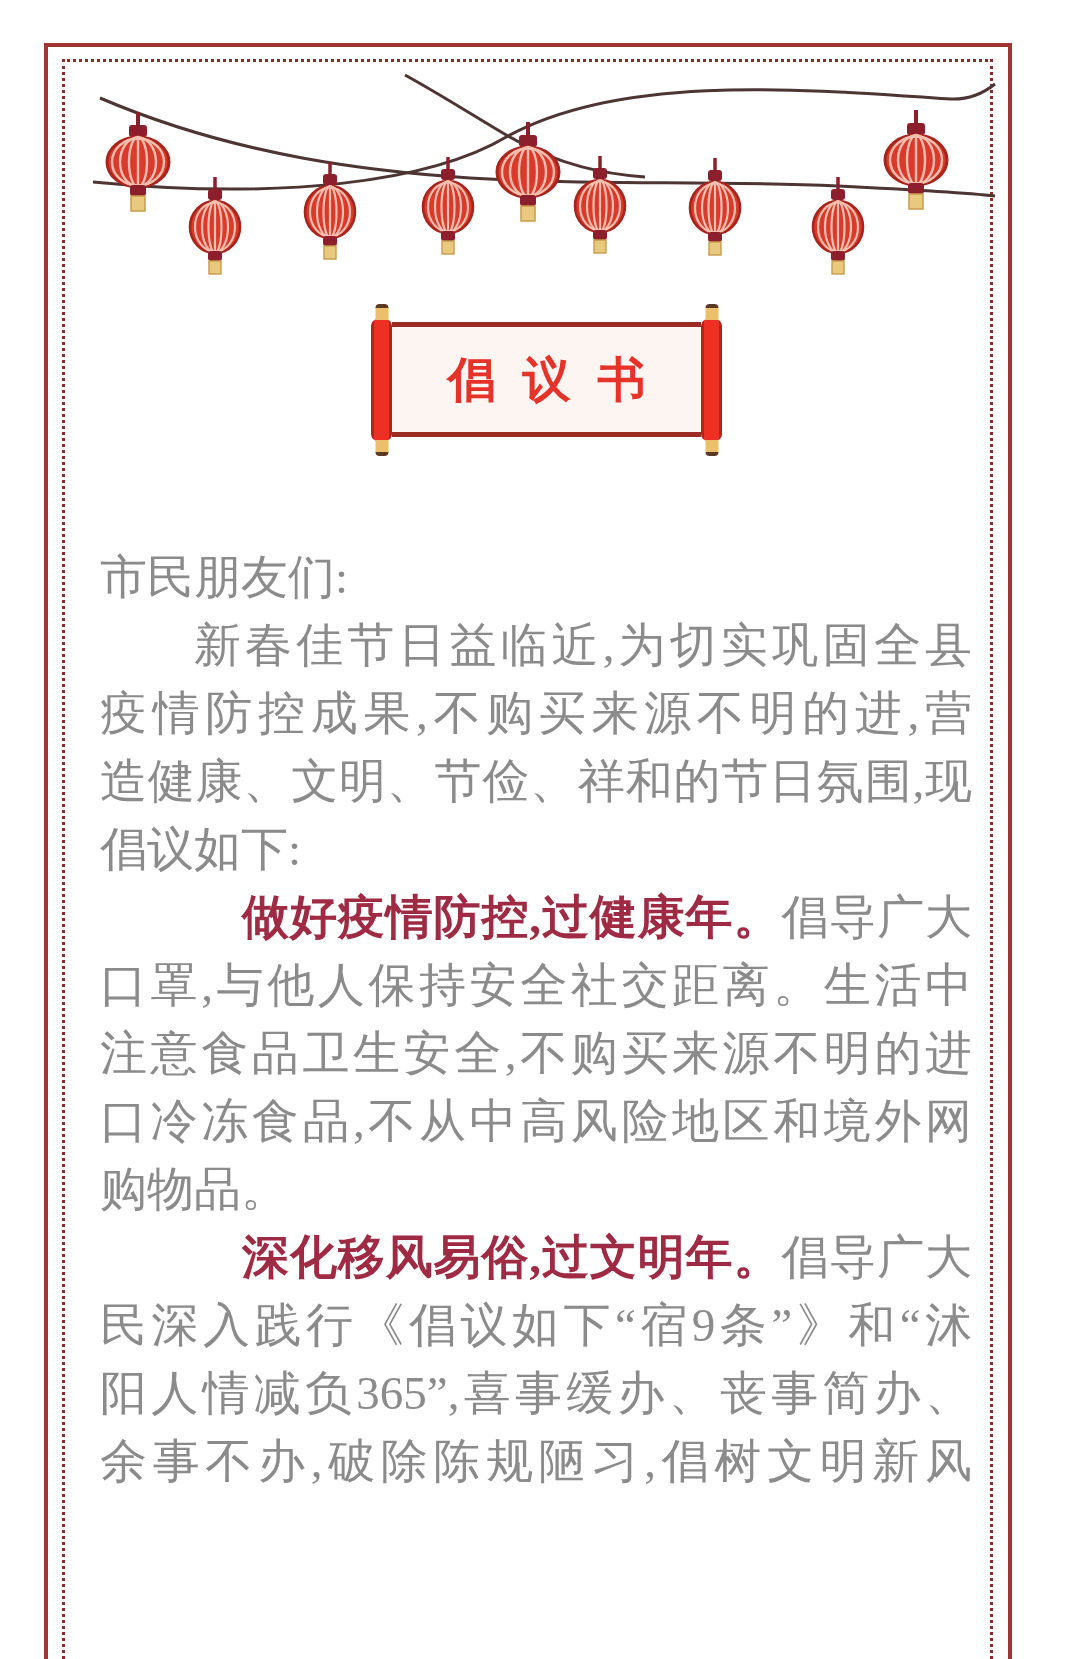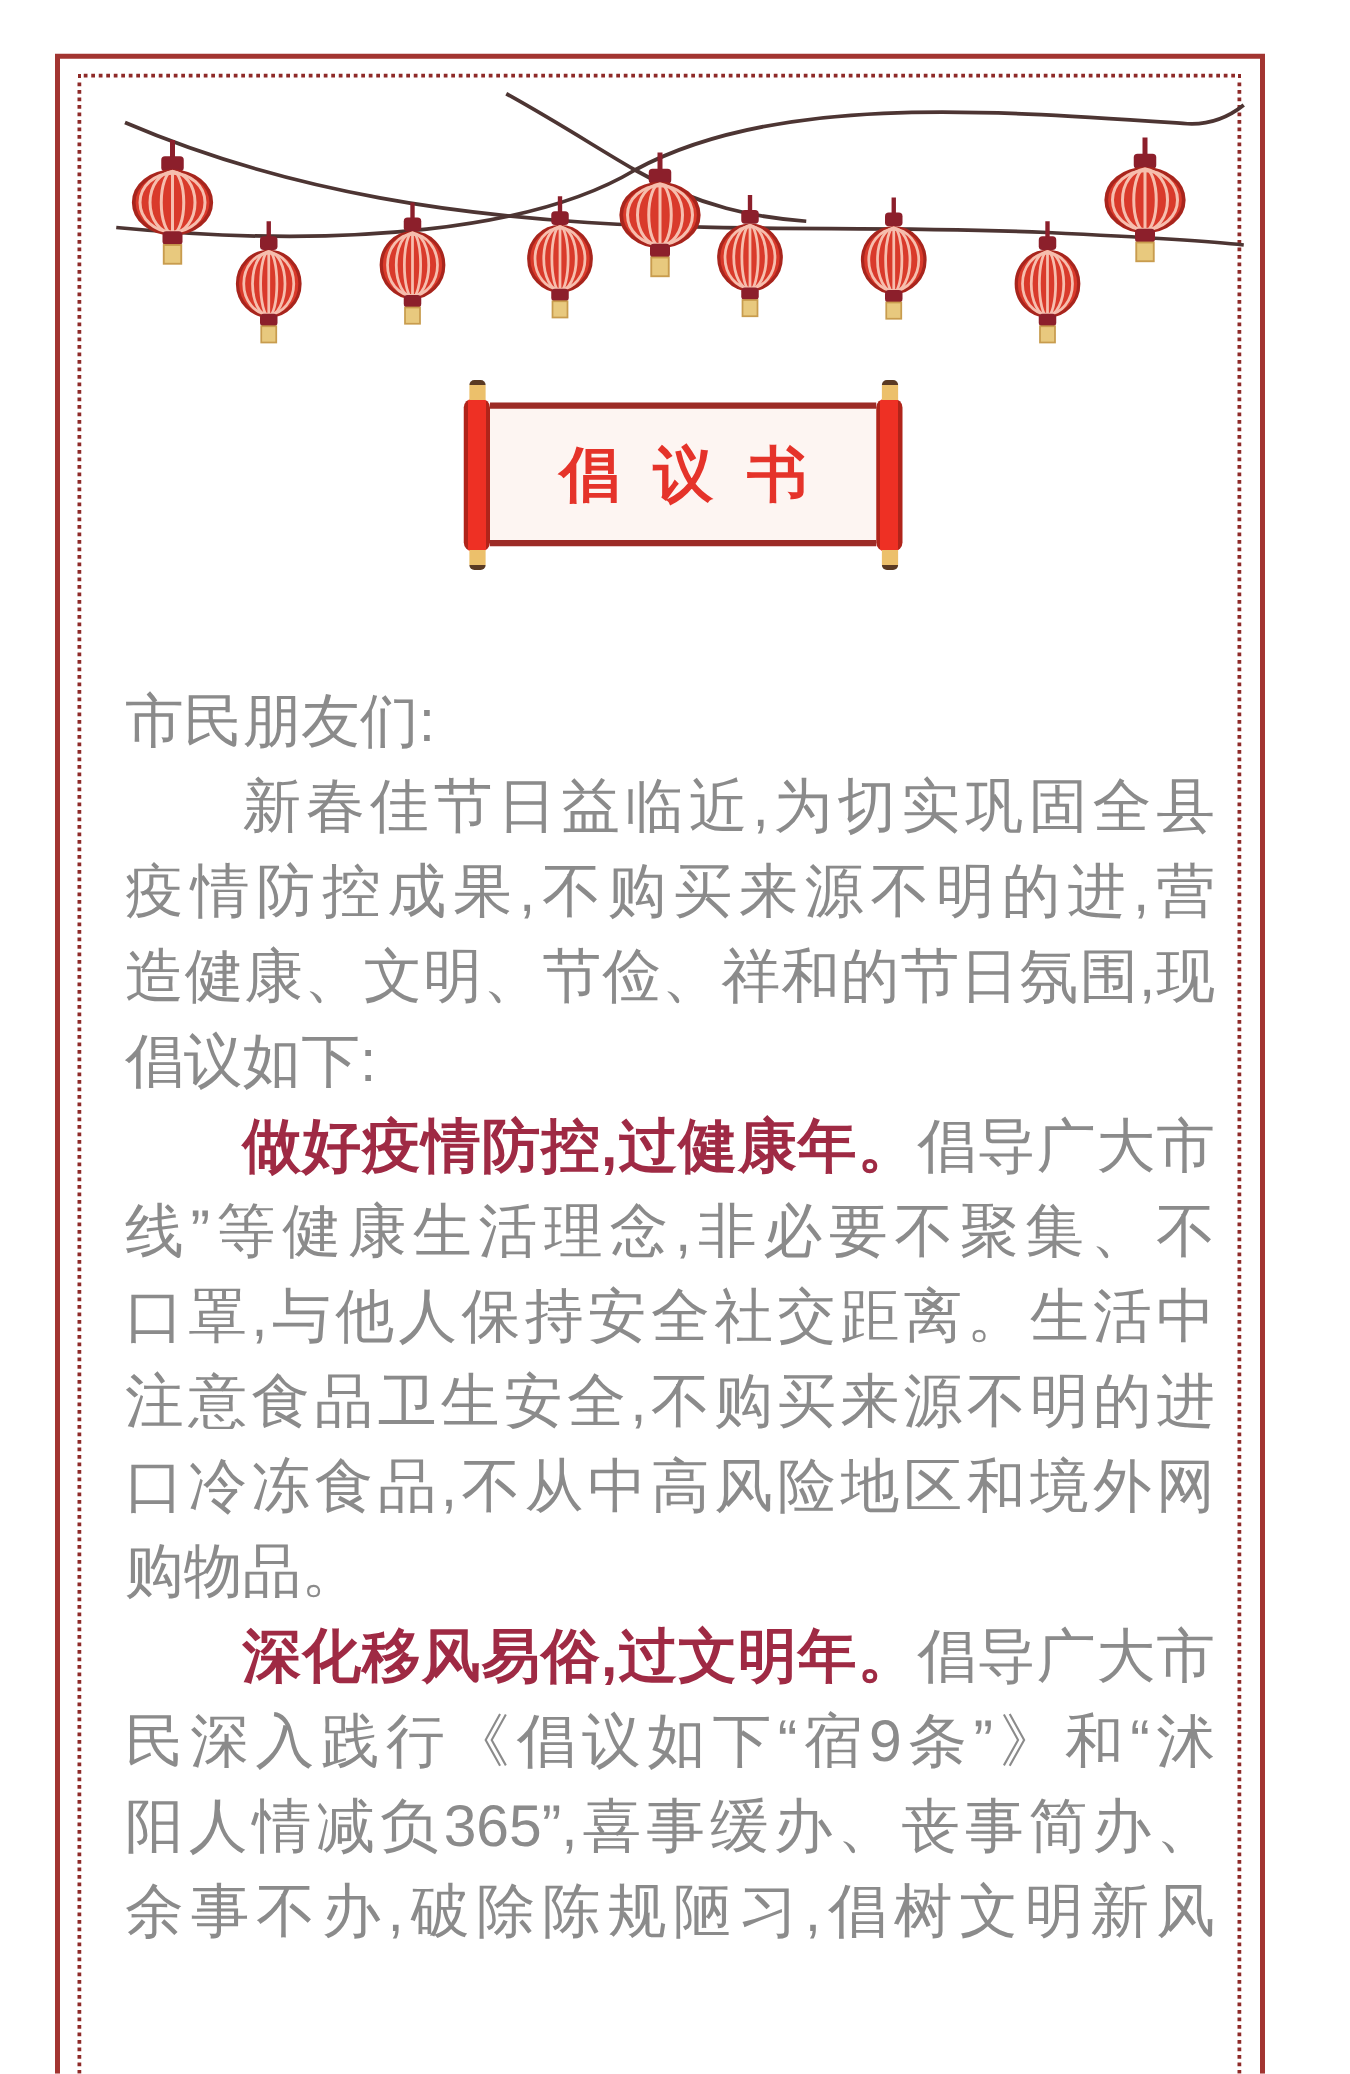--- a/index.html
+++ b/index.html
@@ -54,25 +54,25 @@
     letter-spacing:27px; margin-right:-27px; white-space:nowrap;
   }
 
   
   .letter {
     position:absolute; left:100px; top:543px; width:872px; height:1116px;
     overflow:hidden; font-size:47px; color:var(--text-gray);
   }
   .line {
     height:68px; line-height:68px; overflow:hidden;
-    text-align:justify; text-align-last:justify; text-justify:inter-character;
+    text-align:justify; text-align-last:justify; text-justify:inter-character;font-family:Liberation Serif, serif;
   }
   .line.end { text-align-last:left; }
   .line.indent { padding-left:94px; }
-  .lead { color:var(--accent-red); font-weight:bold; }
+  .lead { color:var(--accent-red); font-weight:bold;margin-left:48px; }
 </style>
 </head>
 <body>
 
 <div class="page">
   <div class="frame-solid"></div>
   <div class="frame-dotted"></div>
 
   <svg class="garland" viewBox="0 0 1080 320" aria-hidden="true">
     <defs>
@@ -129,21 +129,20 @@
     </div>
   </div>
 
   <div class="letter">
       <div class="line end"><span>市民朋友们:</span></div>
       <div class="line indent"><span>新春佳节日益临近,为切实巩固全县</span></div>
       <div class="line"><span>疫情防控成果,不购买来源不明的进,营</span></div>
       <div class="line"><span>造健康、文明、节俭、祥和的节日氛围,现</span></div>
       <div class="line end"><span>倡议如下:</span></div>
       <div class="line indent"><b class="lead">做好疫情防控,过健康年。</b><span>倡导广大市</span></div>
-      <div class="line"><span>线”等健康生活理念,非必要不聚集、不</span></div>
       <div class="line"><span>口罩,与他人保持安全社交距离。生活中</span></div>
       <div class="line"><span>注意食品卫生安全,不购买来源不明的进</span></div>
       <div class="line"><span>口冷冻食品,不从中高风险地区和境外网</span></div>
       <div class="line end"><span>购物品。</span></div>
       <div class="line indent"><b class="lead">深化移风易俗,过文明年。</b><span>倡导广大市</span></div>
       <div class="line"><span>民深入践行《倡议如下“宿9条”》和“沭</span></div>
       <div class="line"><span>阳人情减负365”,喜事缓办、丧事简办、</span></div>
       <div class="line"><span>余事不办,破除陈规陋习,倡树文明新风</span></div>
     </div>
 </div>

